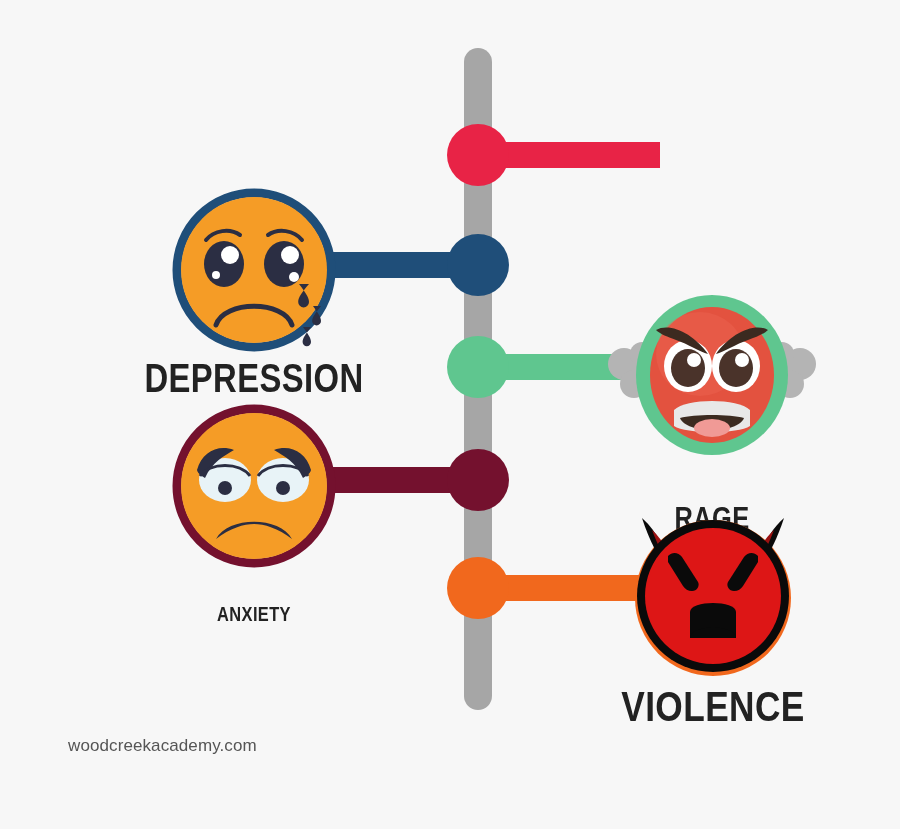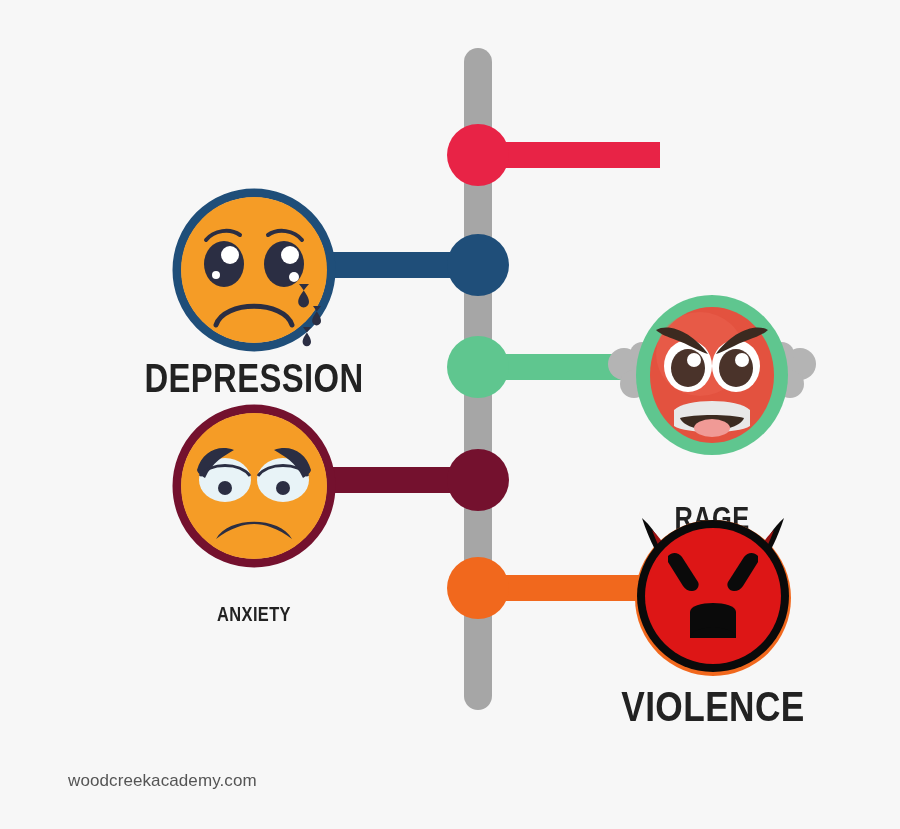--- a/index.html
+++ b/index.html
@@ -68,21 +68,21 @@
   }
   .label span {
     display: inline-block;
     transform: scaleX(0.82);
   }
 
   
   .watermark {
     position: absolute;
     left: 68px;
-    top: 771px;
+    top: 736px;
     font-family: "Liberation Sans", sans-serif;
     font-size: 17px;
     color: #555555;
     letter-spacing: 0.1px;
   }
 
   svg { display: block; overflow: visible; }
 </style>
 </head>
 <body>

